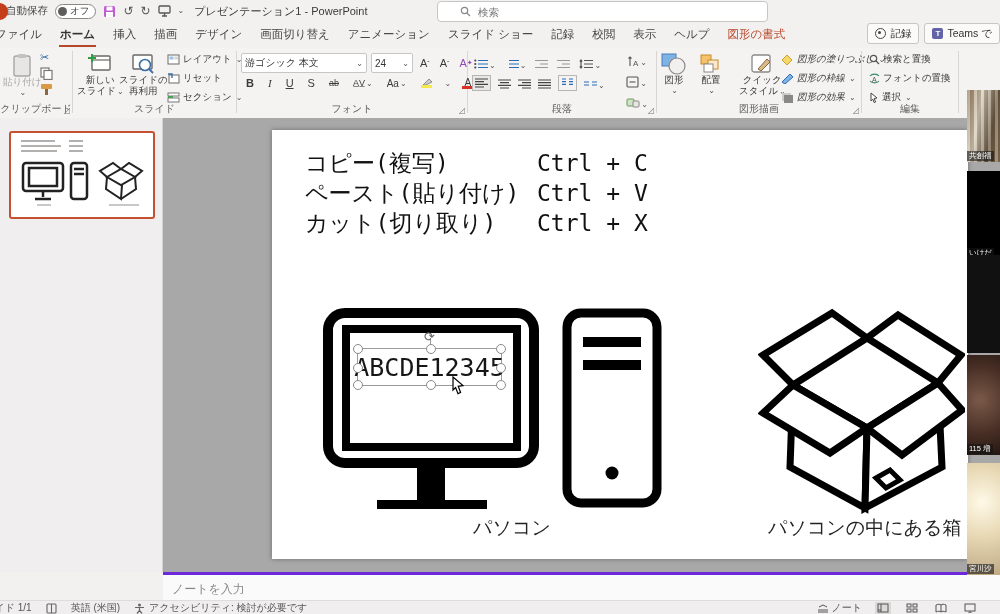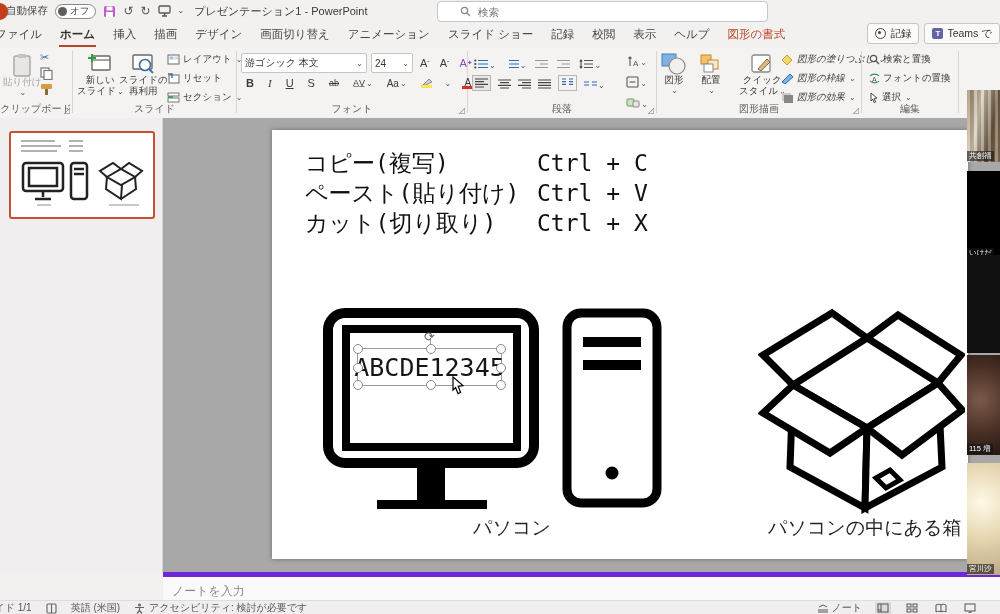--- a/index.html
+++ b/index.html
@@ -60,21 +60,21 @@
   .caption{position:absolute;font-family:"DejaVu Sans Mono",monospace;font-size:19px;color:#222;white-space:nowrap;}
   
   .txbox{position:absolute;left:85px;top:218px;width:143px;height:36px;border:1px solid #9a9a9a;
          display:flex;align-items:center;justify-content:center;
          font-family:"DejaVu Sans Mono",monospace;font-size:25px;color:#161616;}
   .hdl{position:absolute;width:8px;height:8px;border-radius:50%;background:#fff;border:1.3px solid #8a8a8a;}
   .rot{position:absolute;left:50%;top:-20px;transform:translateX(-50%);font-size:13px;color:#666;}
   .rotline{position:absolute;left:50%;top:-11px;width:1px;height:10px;background:#9a9a9a;}
   
   .notesbar{position:absolute;left:163px;top:572px;width:837px;height:28px;background:#fafafa;
-            border-top:5px solid #6d28d9;display:flex;align-items:center;}
+            border-top:3px solid #6d28d9;display:flex;align-items:center;}
   .notesbar .ph{margin-left:9px;font-size:12px;color:#8a8886;}
   .statusbar{position:absolute;left:0;top:600px;width:1000px;height:14px;background:#f0eeee;
              border-top:1px solid #ddd;display:flex;align-items:center;font-size:10px;color:#555;}
   .st-left{display:flex;align-items:center;gap:14px;margin-left:-26px;white-space:nowrap;}
   .st-right{position:absolute;right:22px;display:flex;align-items:center;gap:13px;}
   .viewic{width:16px;height:12px;display:flex;align-items:center;justify-content:center;}
   .viewic.active{background:#dcdad9;}
   
   .mic-dictate{position:absolute;right:6px;top:52px;width:26px;text-align:center;font-size:8.5px;color:#555;}
   .tile{position:absolute;right:0;width:33px;overflow:hidden;}

